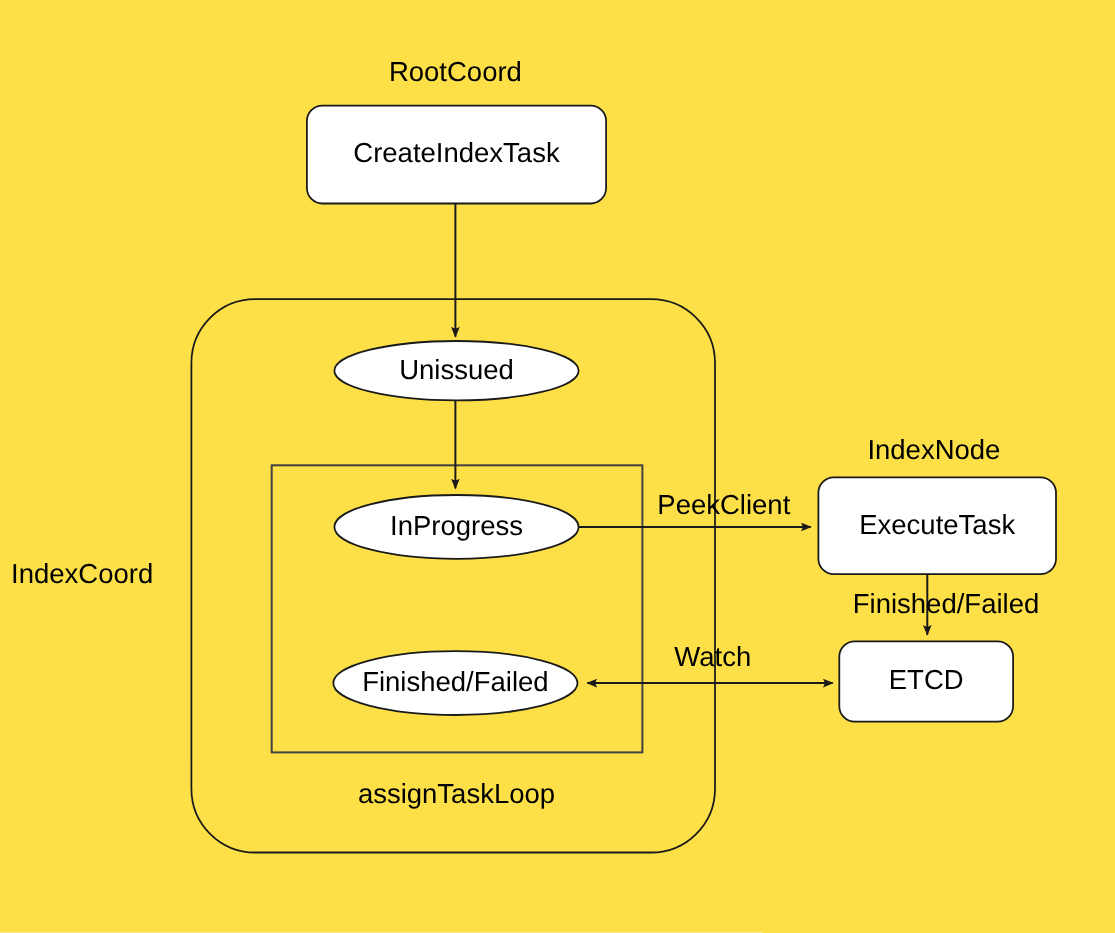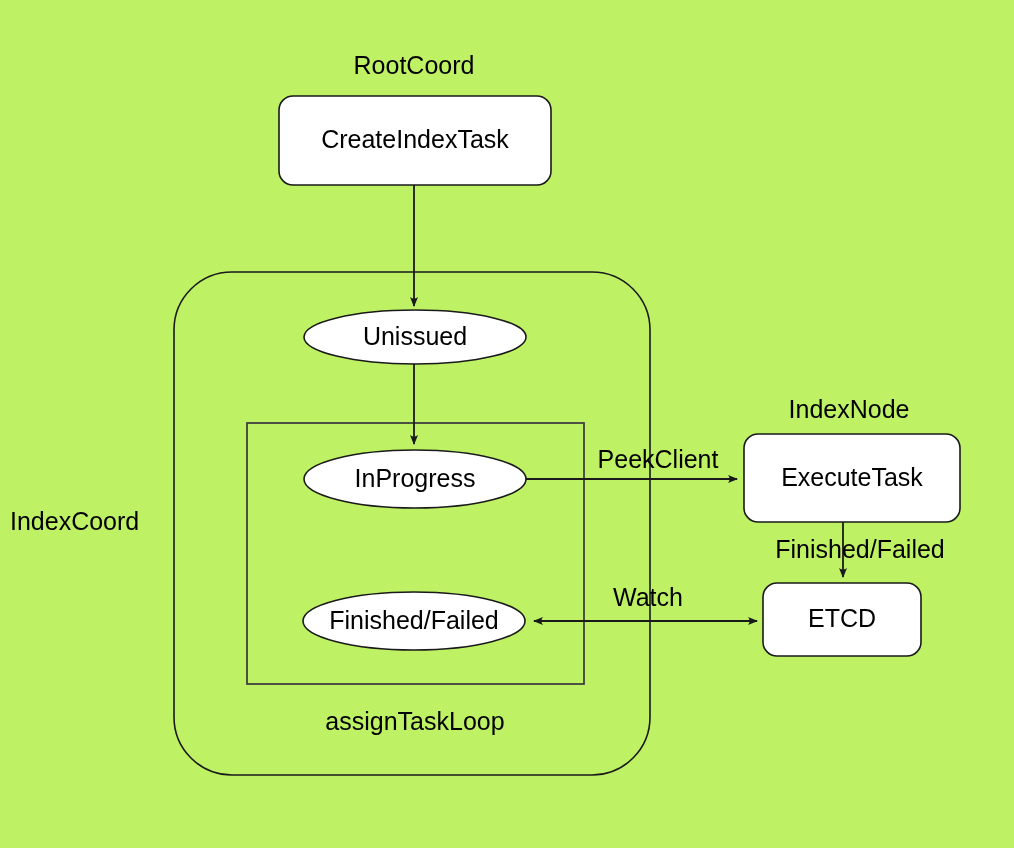--- a/index.html
+++ b/index.html
@@ -11,21 +11,21 @@
   body {
     width: 1014px;
     height: 848px;
     font-family: "Liberation Sans", sans-serif;
     overflow: hidden;
   }
   #diagram-root {
     position: relative;
     width: 1014px;
     height: 848px;
-    background: #bef264;
+    background: #fde047;
     text-align: right;
   }
   svg.diagram {
     display: block;
     width: 1014px;
     height: 848px;
   }
   .shape {
     fill: #ffffff;
     stroke: #1a1a1a;

